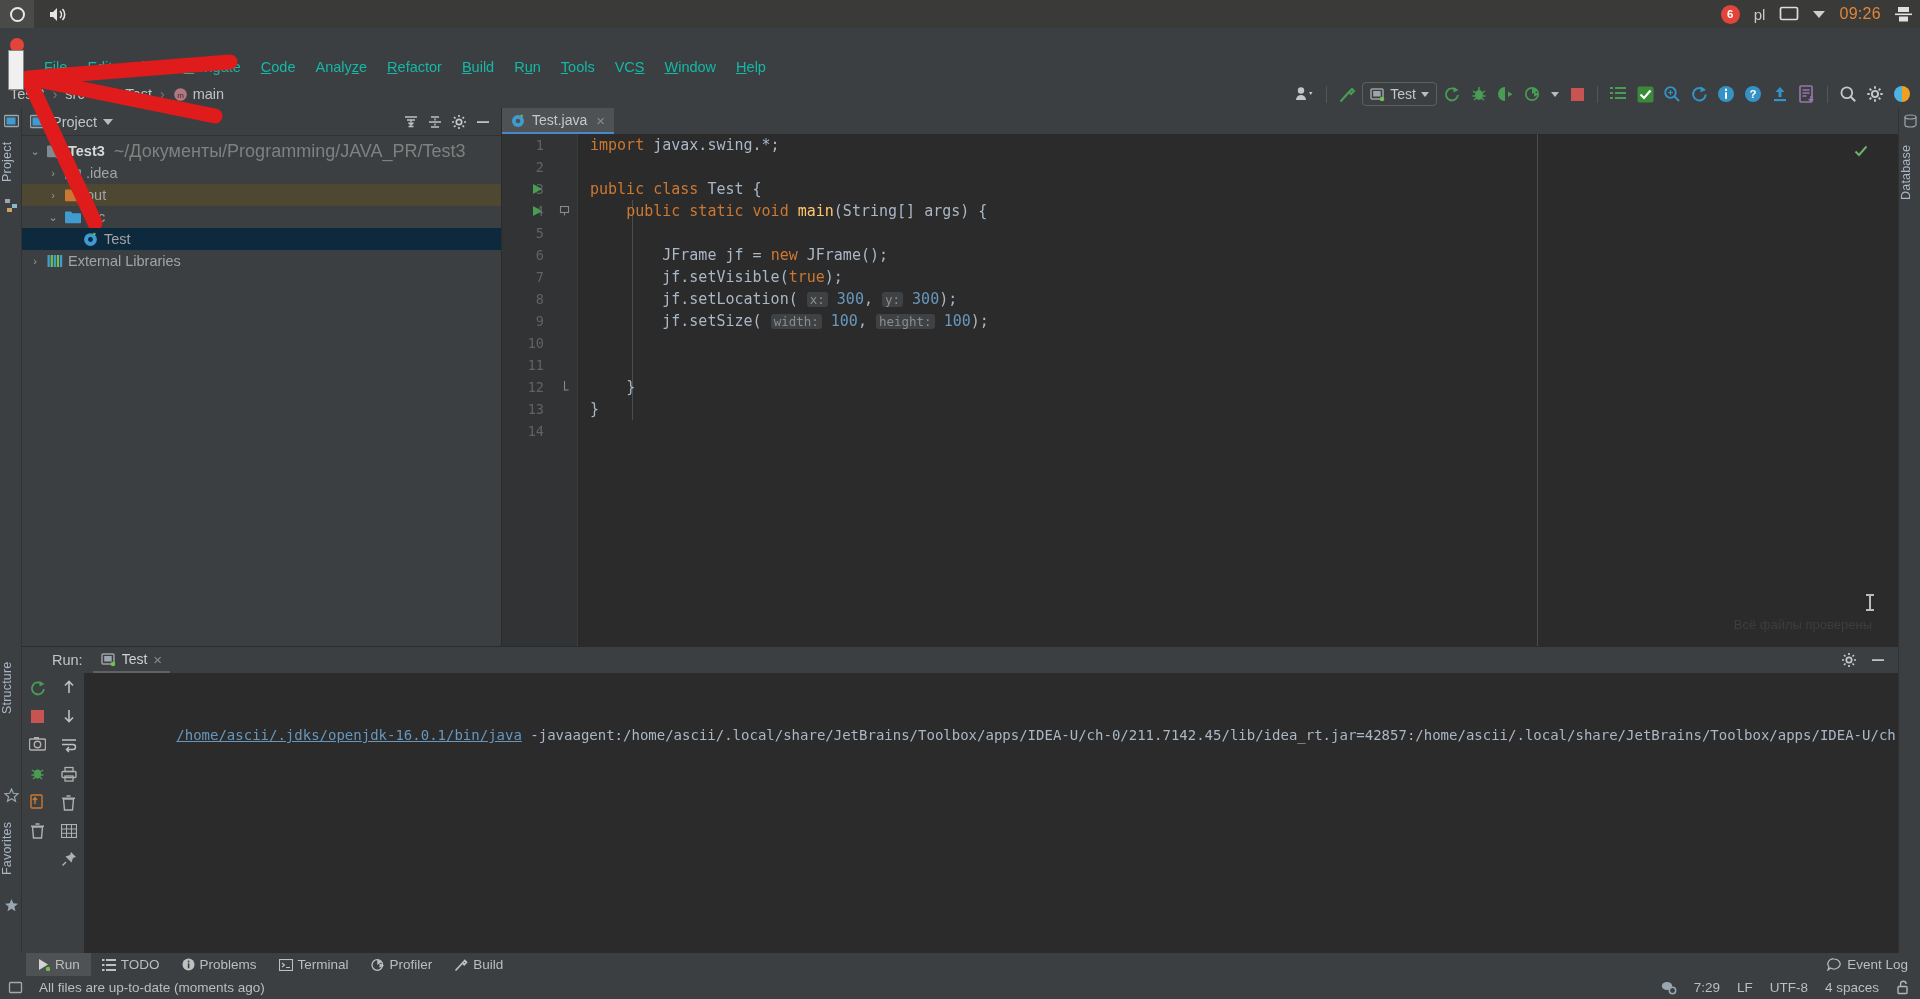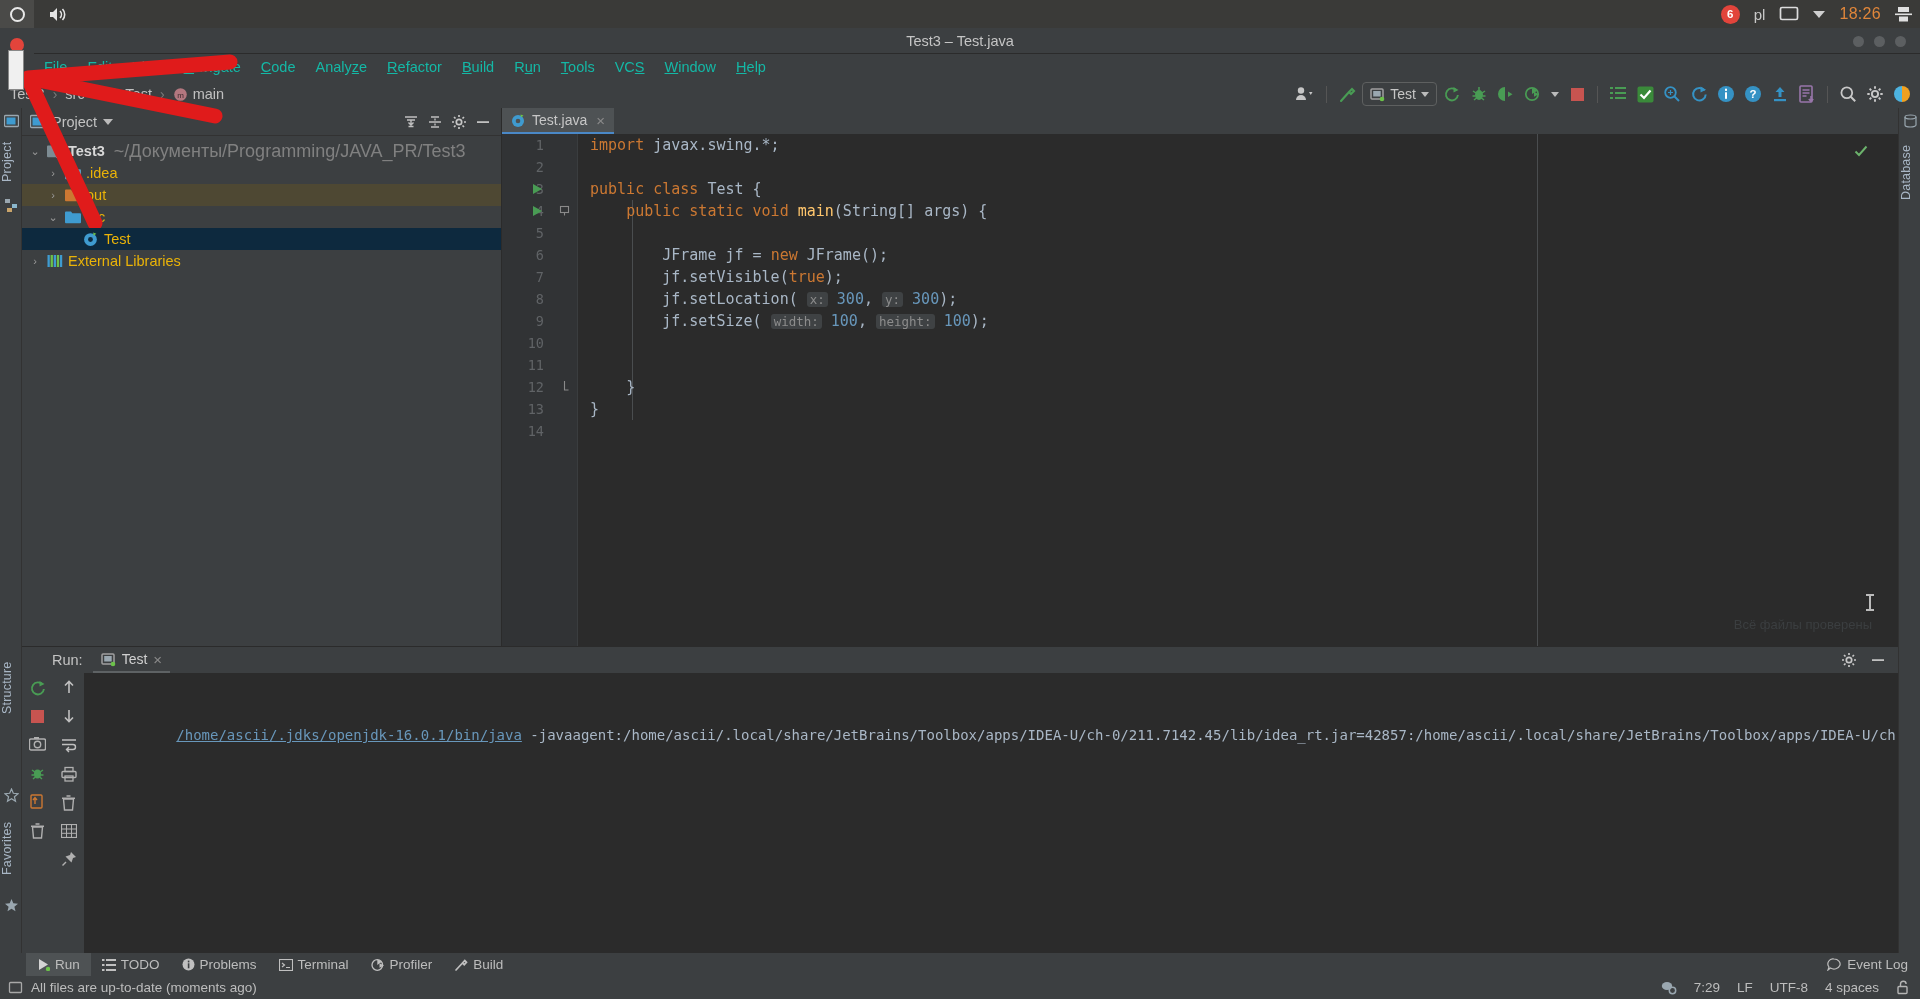--- a/index.html
+++ b/index.html
@@ -112,21 +112,21 @@
   }
   .proj-title { font-size:14.5px; color:#c3c3c3; }
   .proj-head-right { margin-left:auto; display:flex; align-items:center; gap:8px; padding-right:10px; }
   .tree { padding-top:4px; font-size:14.5px; }
   .trow {
     height:22px; display:flex; align-items:center; gap:5px; padding-left:6px; white-space:nowrap;
   }
   .trow .arrow { width:14px; text-align:center; color:#9a9a9a; font-size:11px; }
   .trow.sel { background:#0d293e; }
   .trow.hl  { background:#4e4833; }
-  .tlabel { color:#eab308; }
+  .tlabel { color:#a3a3a3; }
   .tlabel.b { font-weight:bold; color:#d8d8d8; }
   .tpath { color:#808080; font-size:18px; margin-left:4px; }
 
   
   .editor-wrap {
     position:absolute; top:108px; left:502px; right:22px; height:538px; background:#2b2b2b;
   }
   .tab-strip { height:26px; background:#3c3f41; display:flex; align-items:flex-end; }
   .etab {
     height:26px; display:flex; align-items:center; gap:6px; padding:0 9px;
@@ -207,21 +207,21 @@
     position:absolute; left:0; bottom:23px; width:1920px; height:23px;
     background:#3c3f41; display:flex; align-items:center; padding-left:26px;
   }
   .bb-item { display:flex; align-items:center; gap:5px; padding:0 11px; height:23px; font-size:13.5px; color:#bdbdbd; }
   .bb-item.active { background:#4e5254; }
   .bb-right { position:absolute; right:12px; display:flex; align-items:center; gap:6px; font-size:13.5px; color:#bdbdbd; }
 
   
   .status-bar {
     position:absolute; left:0; bottom:0; width:1920px; height:23px;
-    background:#3c3f41; display:flex; align-items:center; padding-left:8px; gap:8px;
+    background:#3c3f41; display:flex; align-items:center; padding-left:8px; gap:16px;
   }
   .status-msg { font-size:13.5px; color:#bdbdbd; }
   .status-right { position:absolute; right:10px; display:flex; align-items:center; gap:17px; font-size:13.5px; color:#bdbdbd; }
 
   
   .annot { position:absolute; left:0; top:38px; pointer-events:none; }
   .white-marker {
     position:absolute; left:8px; top:50px; width:16px; height:40px;
     background:#f0f0f0; border:1px solid #888; z-index:5;
   }
@@ -247,39 +247,31 @@
     </div>
     <div class="os-right">
       <div class="badge-red">6</div>
       <div class="os-lang">pl</div>
       <div>
         <svg width="20" height="16" viewBox="0 0 20 16">
             <rect x="1.5" y="1.5" width="17" height="12" rx="1.5" fill="none" stroke="#dcdcdc" stroke-width="1.7"></rect>
           </svg>
       </div>
       <div class="tri-down"></div>
-      <div class="os-clock">18:26</div>
+      <div class="os-clock">09:26</div>
       <div>
         <svg width="17" height="17" viewBox="0 0 17 17">
           <rect x="3" y="1" width="11" height="5" fill="#e0e0e0"></rect>
           <rect x="0" y="7.5" width="17" height="1.6" fill="#e0e0e0"></rect>
           <rect x="4" y="10.5" width="9" height="5" fill="#e0e0e0"></rect>
         </svg>
       </div>
     </div>
   </div>
 
-  <div class="title-bar">
-    <span class="title-text">Test3 – Test.java</span>
-    <div class="win-btns">
-      <div class="wb"></div>
-      <div class="wb"></div>
-      <div class="wb"></div>
-    </div>
-  </div>
   <div class="rec-dot">
       <i></i>
     </div>
 
   <div class="menu-bar" id="menu-bar">
       <div class="menu-item"><u>F</u>ile</div>
       <div class="menu-item"><u>E</u>dit</div>
       <div class="menu-item"><u>V</u>iew</div>
       <div class="menu-item"><u>N</u>avigate</div>
       <div class="menu-item"><u>C</u>ode</div>

